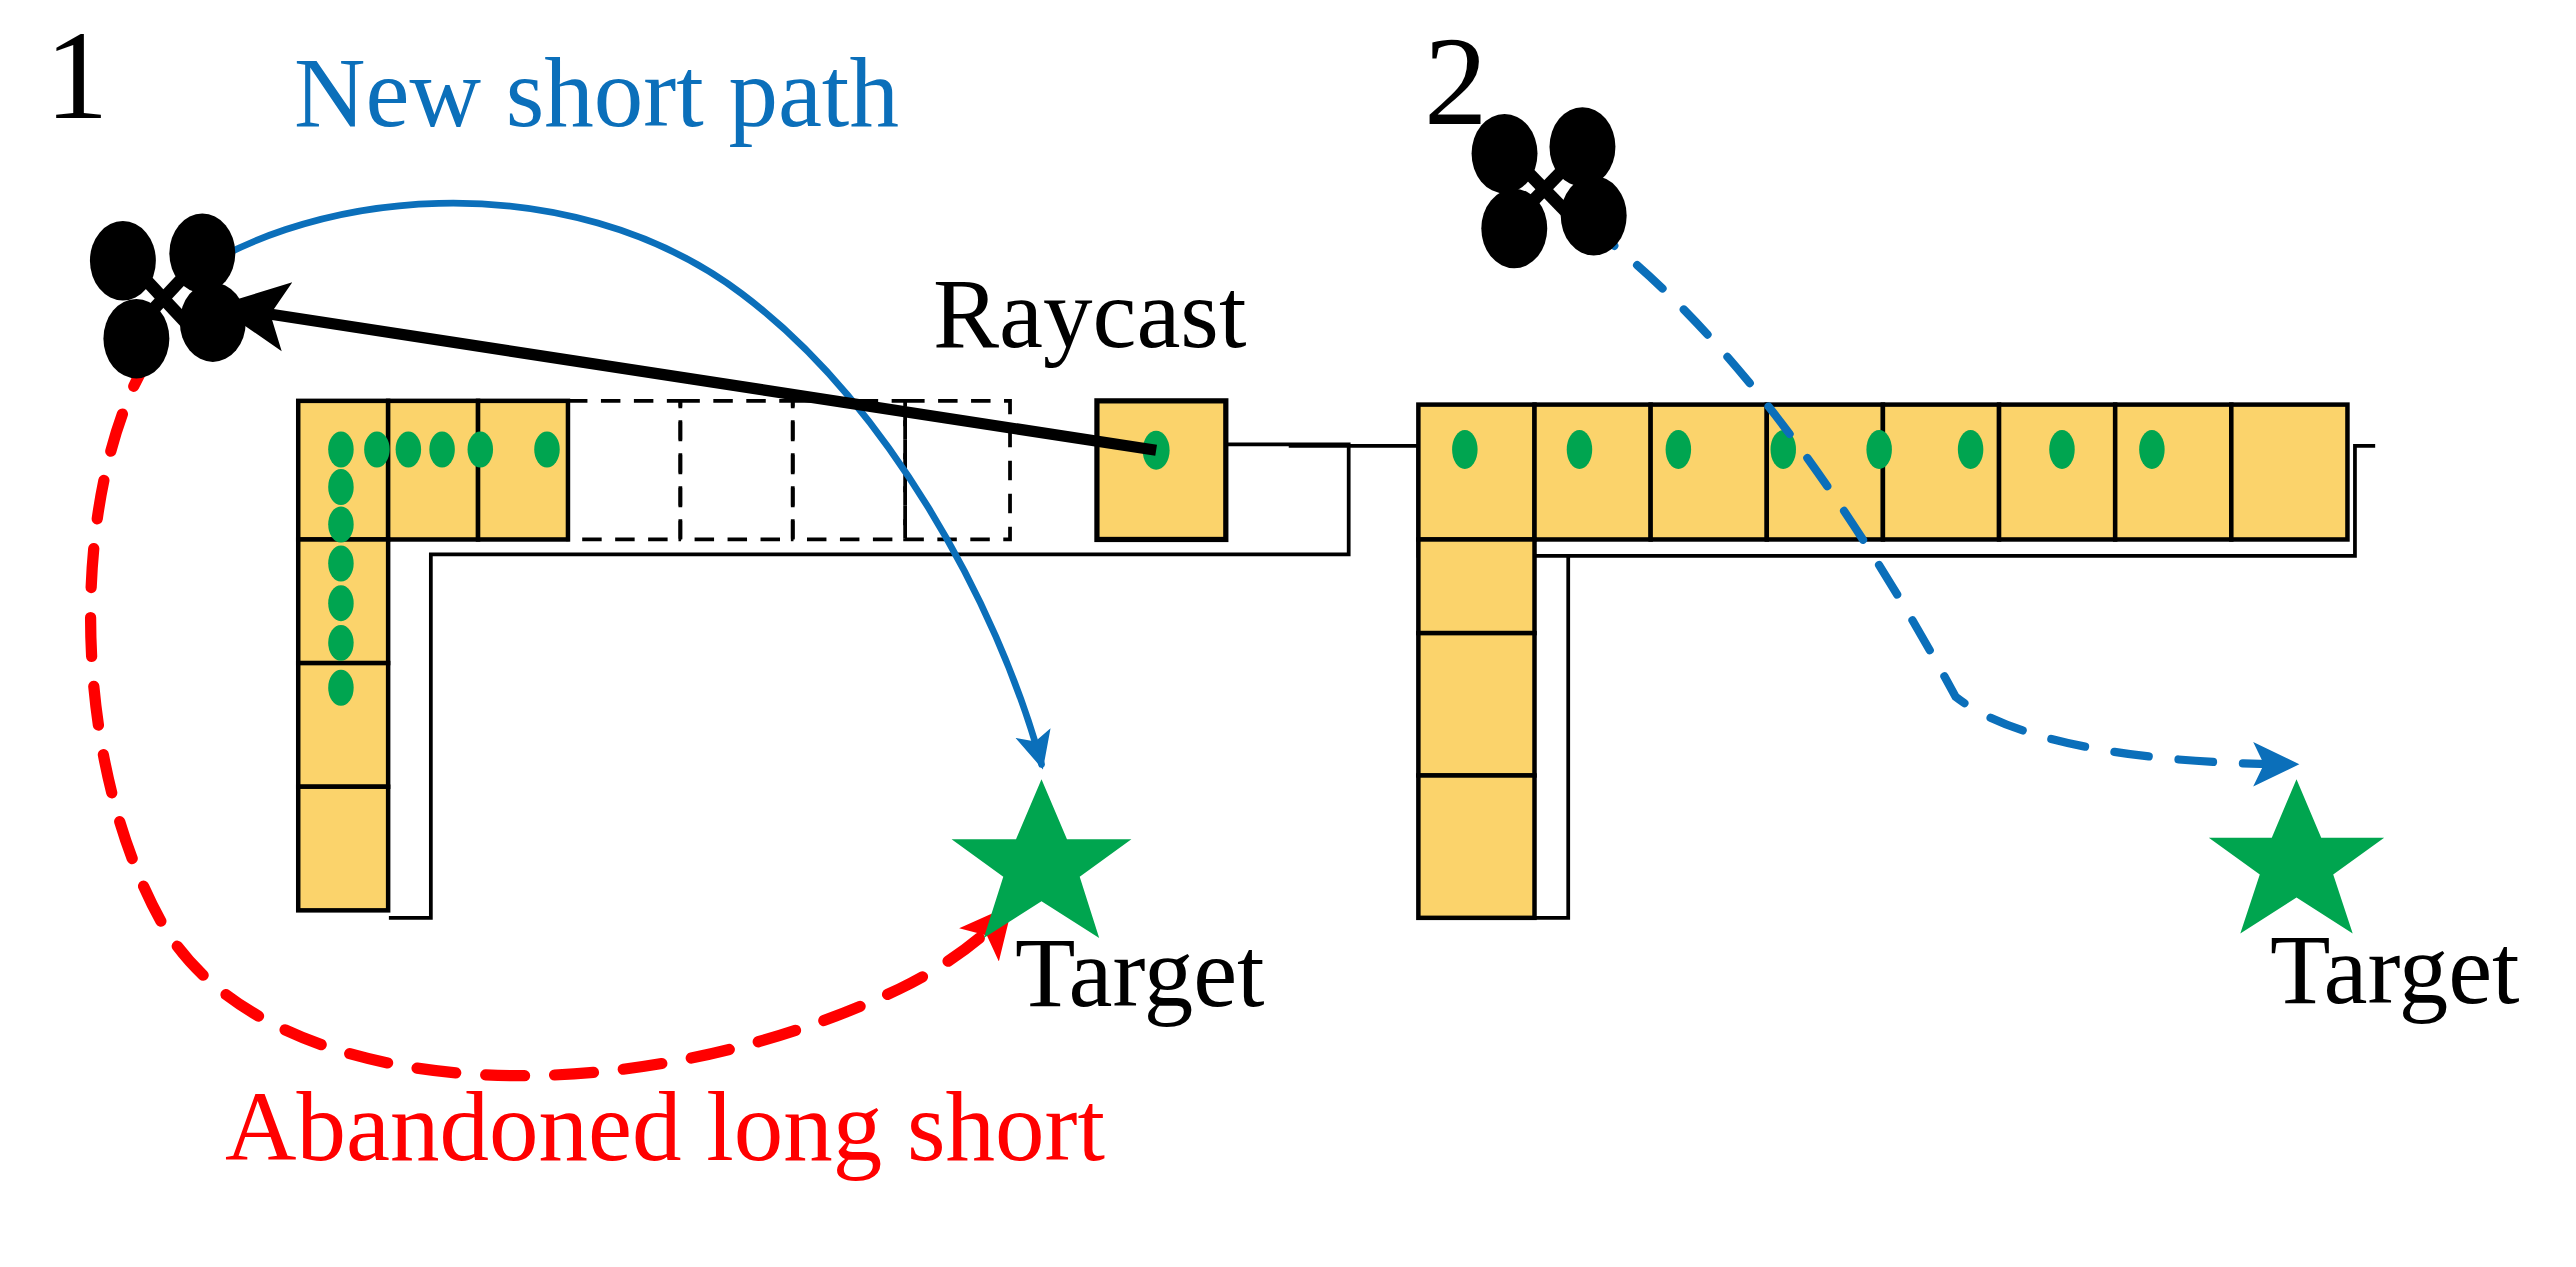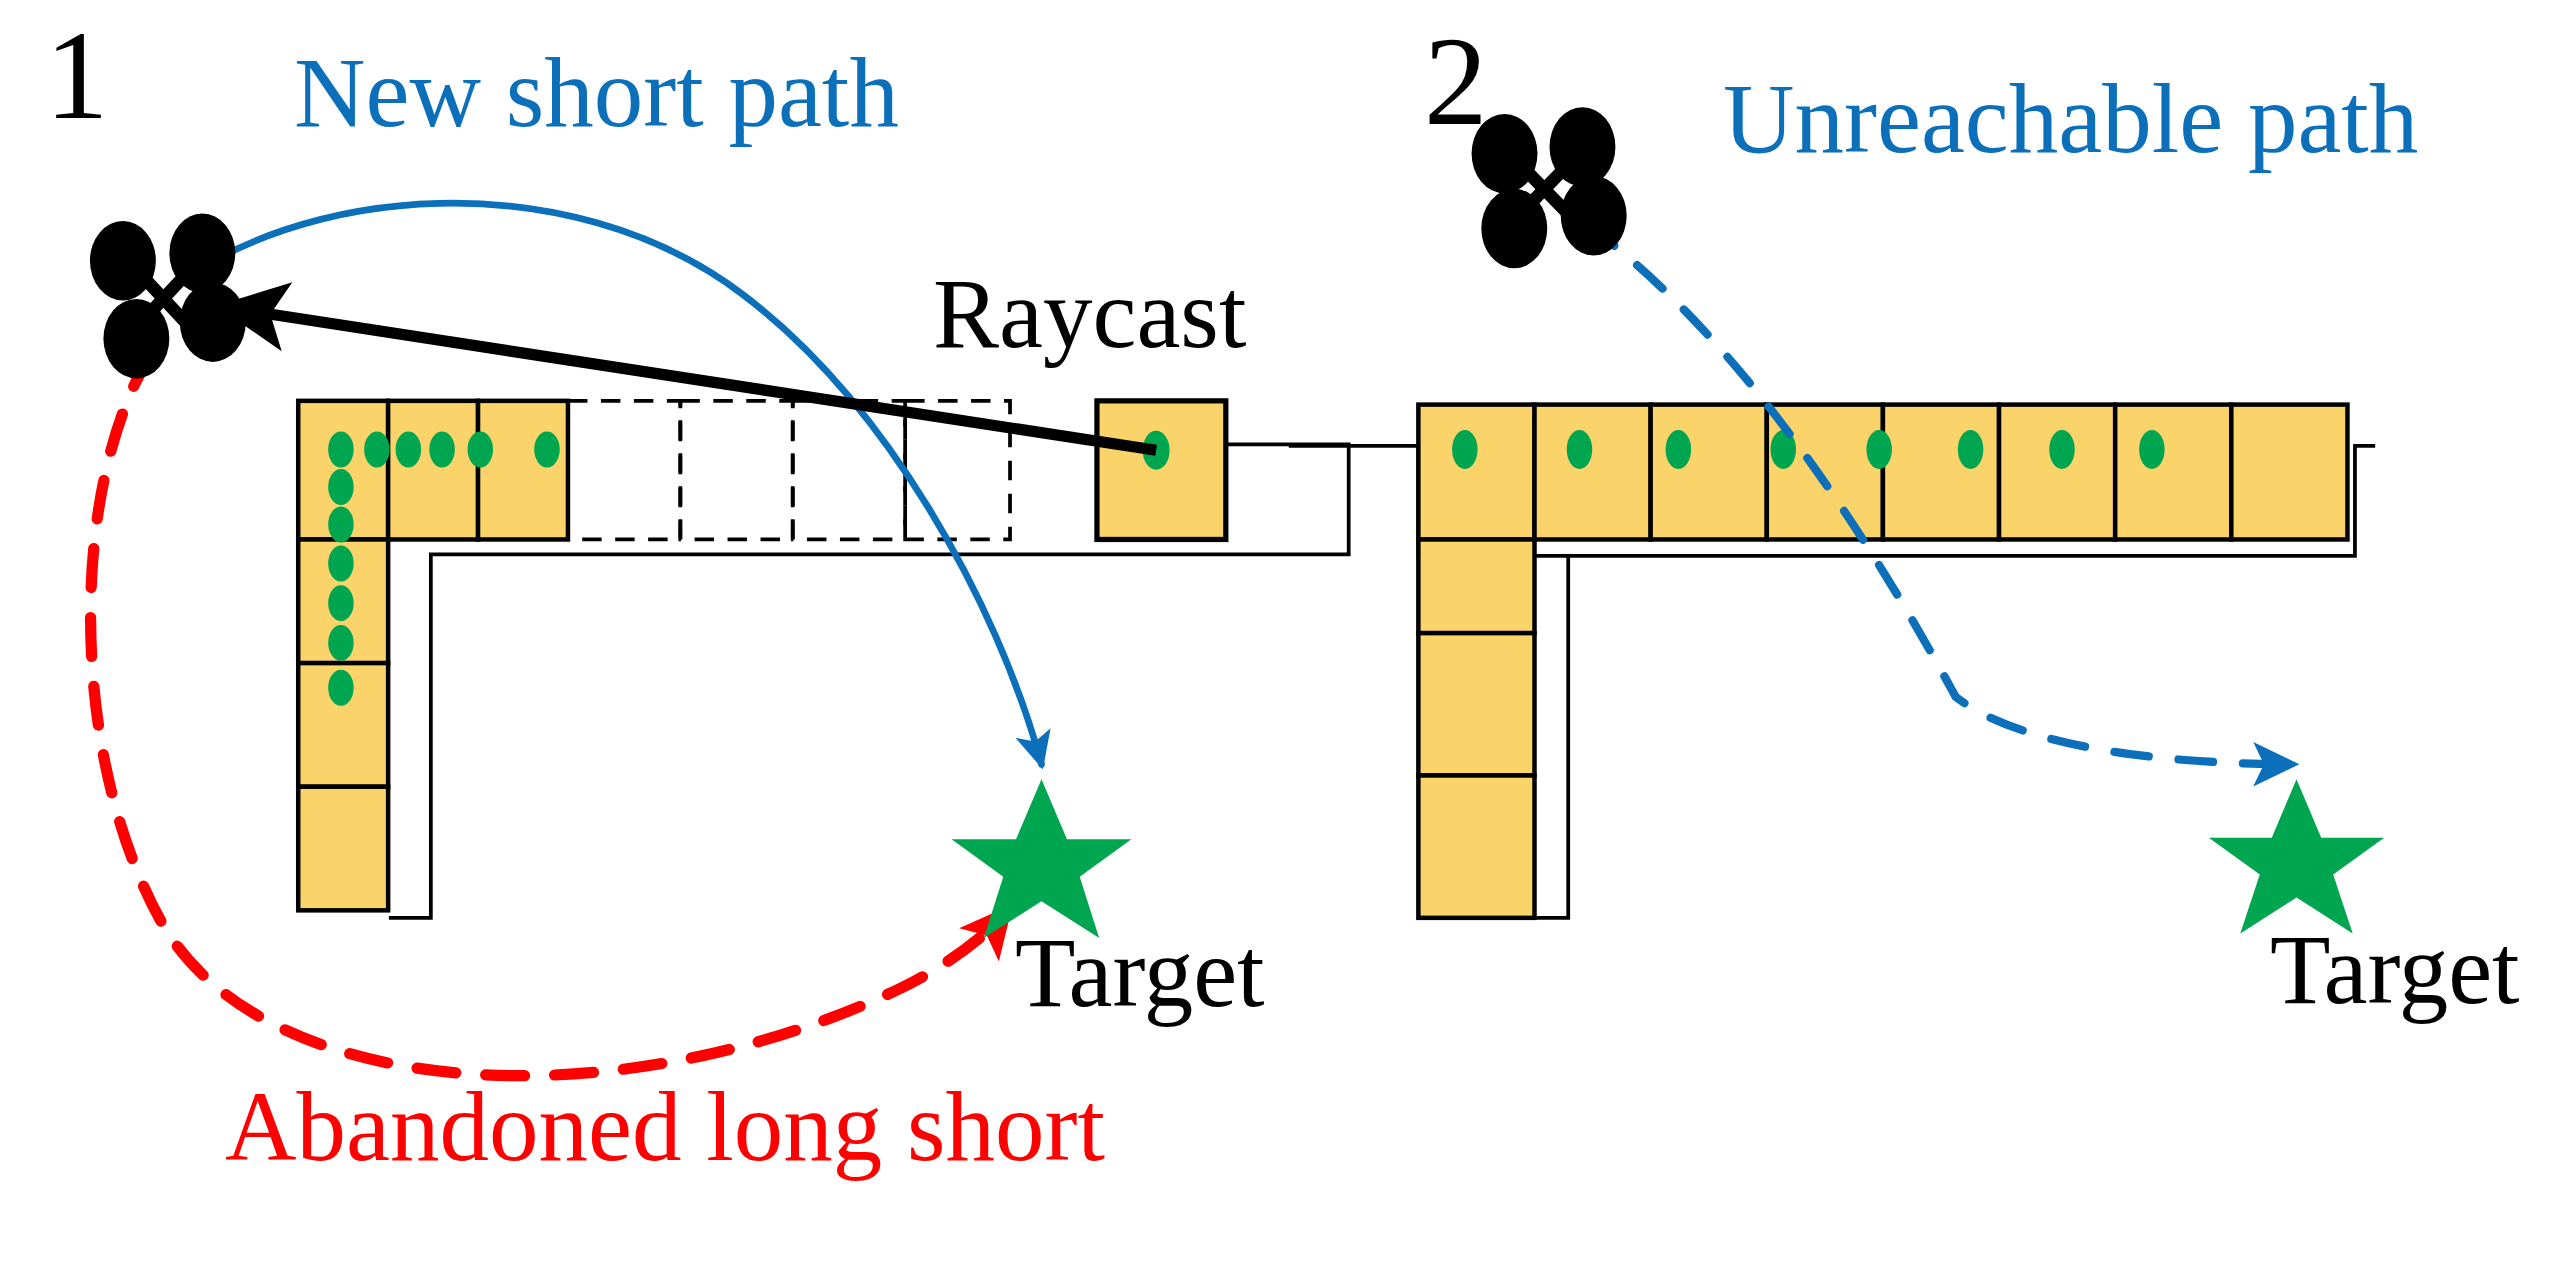--- a/index.html
+++ b/index.html
@@ -157,18 +157,17 @@
 <div class="lbl cap-blue" style="left:294px;top:43px;">New short path</div>
 
 <div class="lbl cap-black" style="left:933px;top:264px;">Raycast</div>
 
 <div class="lbl cap-black" style="left:1015px;top:923px;">Target</div>
 
 <div class="lbl cap-red" style="left:225px;top:1077px;">Abandoned long short</div>
 
 <div class="lbl panel-num" style="left:1424px;top:18px;">2</div>
 
-<div class="lbl cap-blue" style="left:1723px;top:69px;">Unreachable path</div>
 
 <div class="lbl cap-black" style="left:2270px;top:920px;">Target</div>
 
 </div>
 
 
 </body></html>

